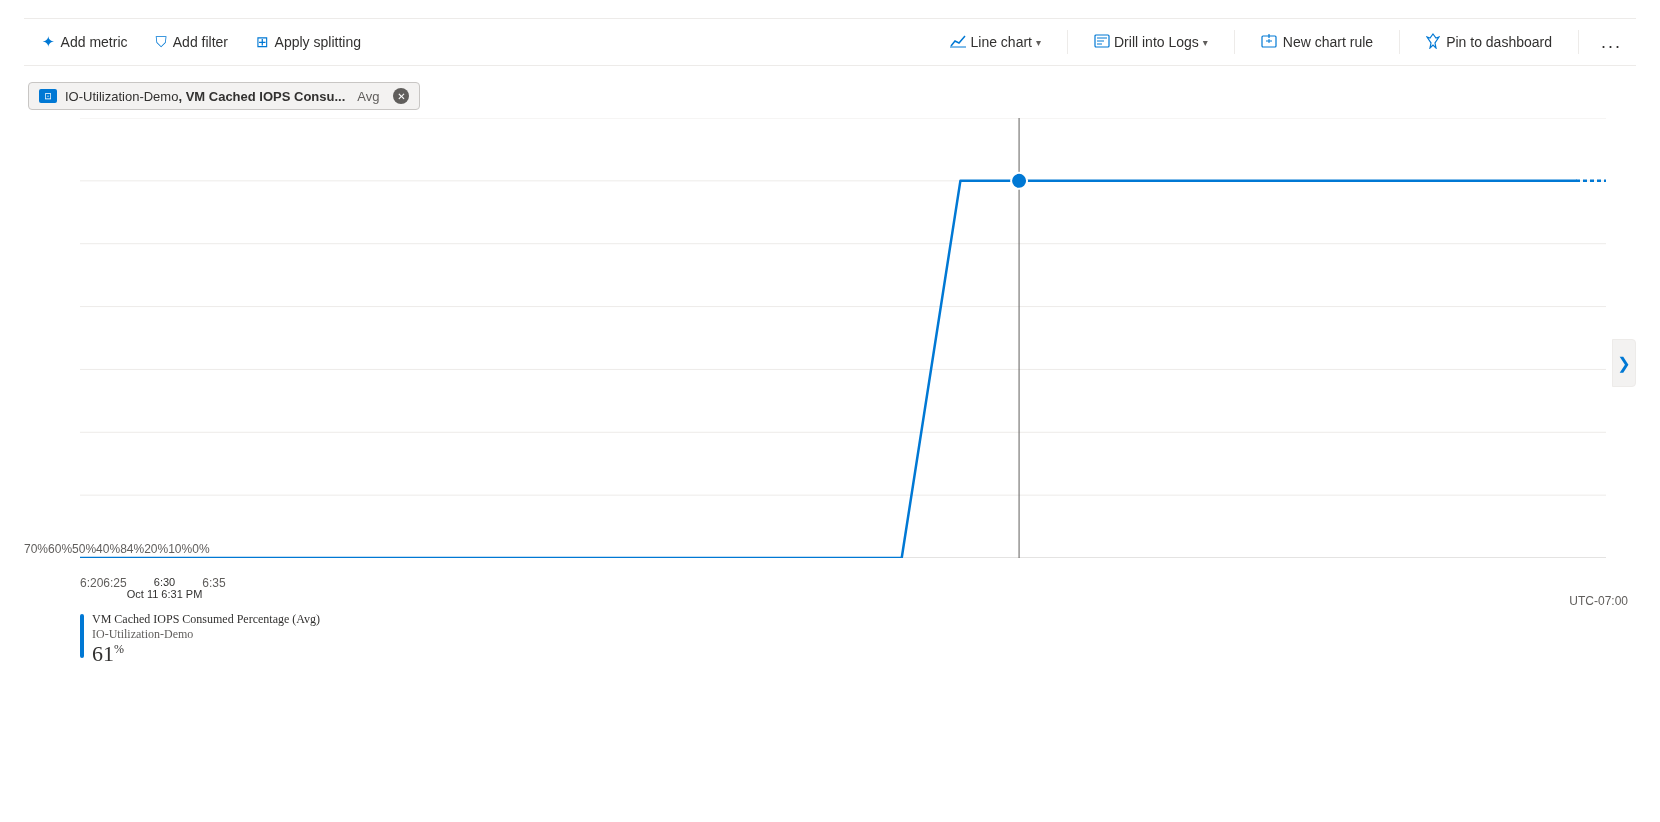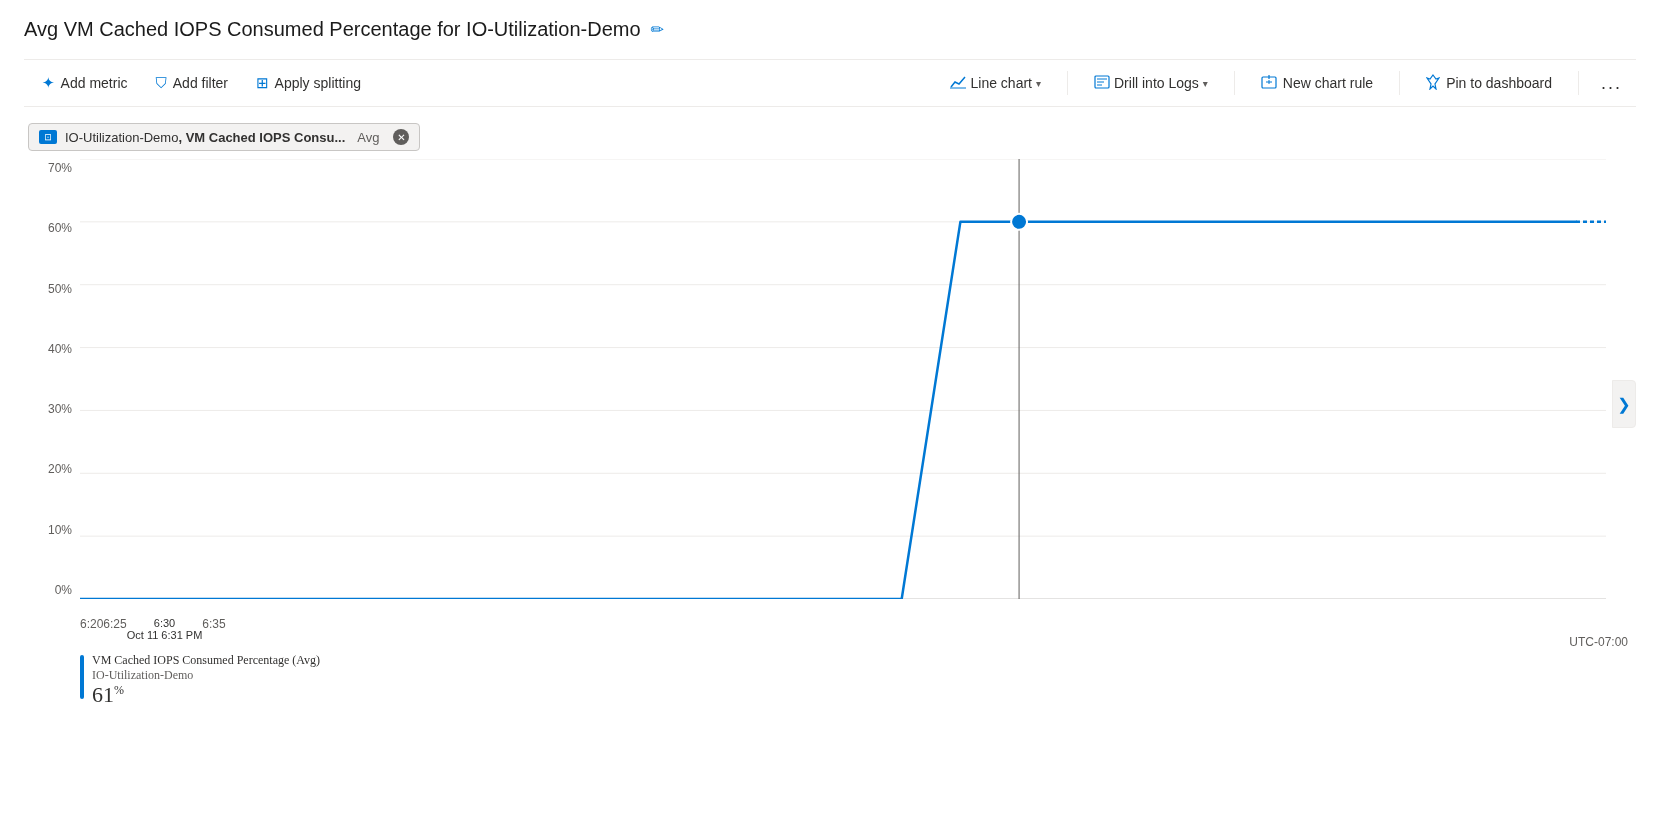--- a/index.html
+++ b/index.html
@@ -167,21 +167,21 @@
       width: 100%;
       height: 100%;
     }
     .y-axis-labels {
       position: absolute;
       left: 0;
       top: 0;
       bottom: 50px;
       width: 52px;
       display: flex;
-      flex-direction: column;
+      flex-direction: row;
       justify-content: space-between;
       align-items: flex-end;
       padding-right: 4px;
       padding-top: 2px;
       padding-bottom: 2px;
     }
     .y-label {
       font-size: 12px;
       color: #605e5c;
     }
@@ -269,24 +269,20 @@
     .legend-value sup {
       font-size: 12px;
       vertical-align: super;
     }
   </style>
 </head>
 <body>
 
 <div class="page">
 
-  <div class="title-row">
-    <span class="page-title">Avg VM Cached IOPS Consumed Percentage for IO-Utilization-Demo</span>
-    <span class="edit-icon">✏</span>
-  </div>
 
   <div class="toolbar">
     <div class="toolbar-left">
 
       <button class="toolbar-btn">
         <span class="btn-icon">✦</span>
         <span>Add metric</span>
       </button>
 
       <button class="toolbar-btn">
@@ -367,21 +363,21 @@
     </div>
   </div>
 
   <div class="chart-container">
 
     <div class="y-axis-labels">
       <span class="y-label">70%</span>
       <span class="y-label">60%</span>
       <span class="y-label">50%</span>
       <span class="y-label">40%</span>
-      <span class="y-label">30%</span>
+      <span class="y-label">84%</span>
       <span class="y-label">20%</span>
       <span class="y-label">10%</span>
       <span class="y-label">0%</span>
     </div>
 
     <div class="chart-area">
       <svg class="chart-svg" id="chartSvg">
           <g>
             <line x1="0" x2="1526" y1="440" y2="440" stroke="#c8c6c4" stroke-width="1"></line>
             <line x1="0" x2="1526" y1="377.14285714285717" y2="377.14285714285717" stroke="#edebe9" stroke-width="1"></line>

